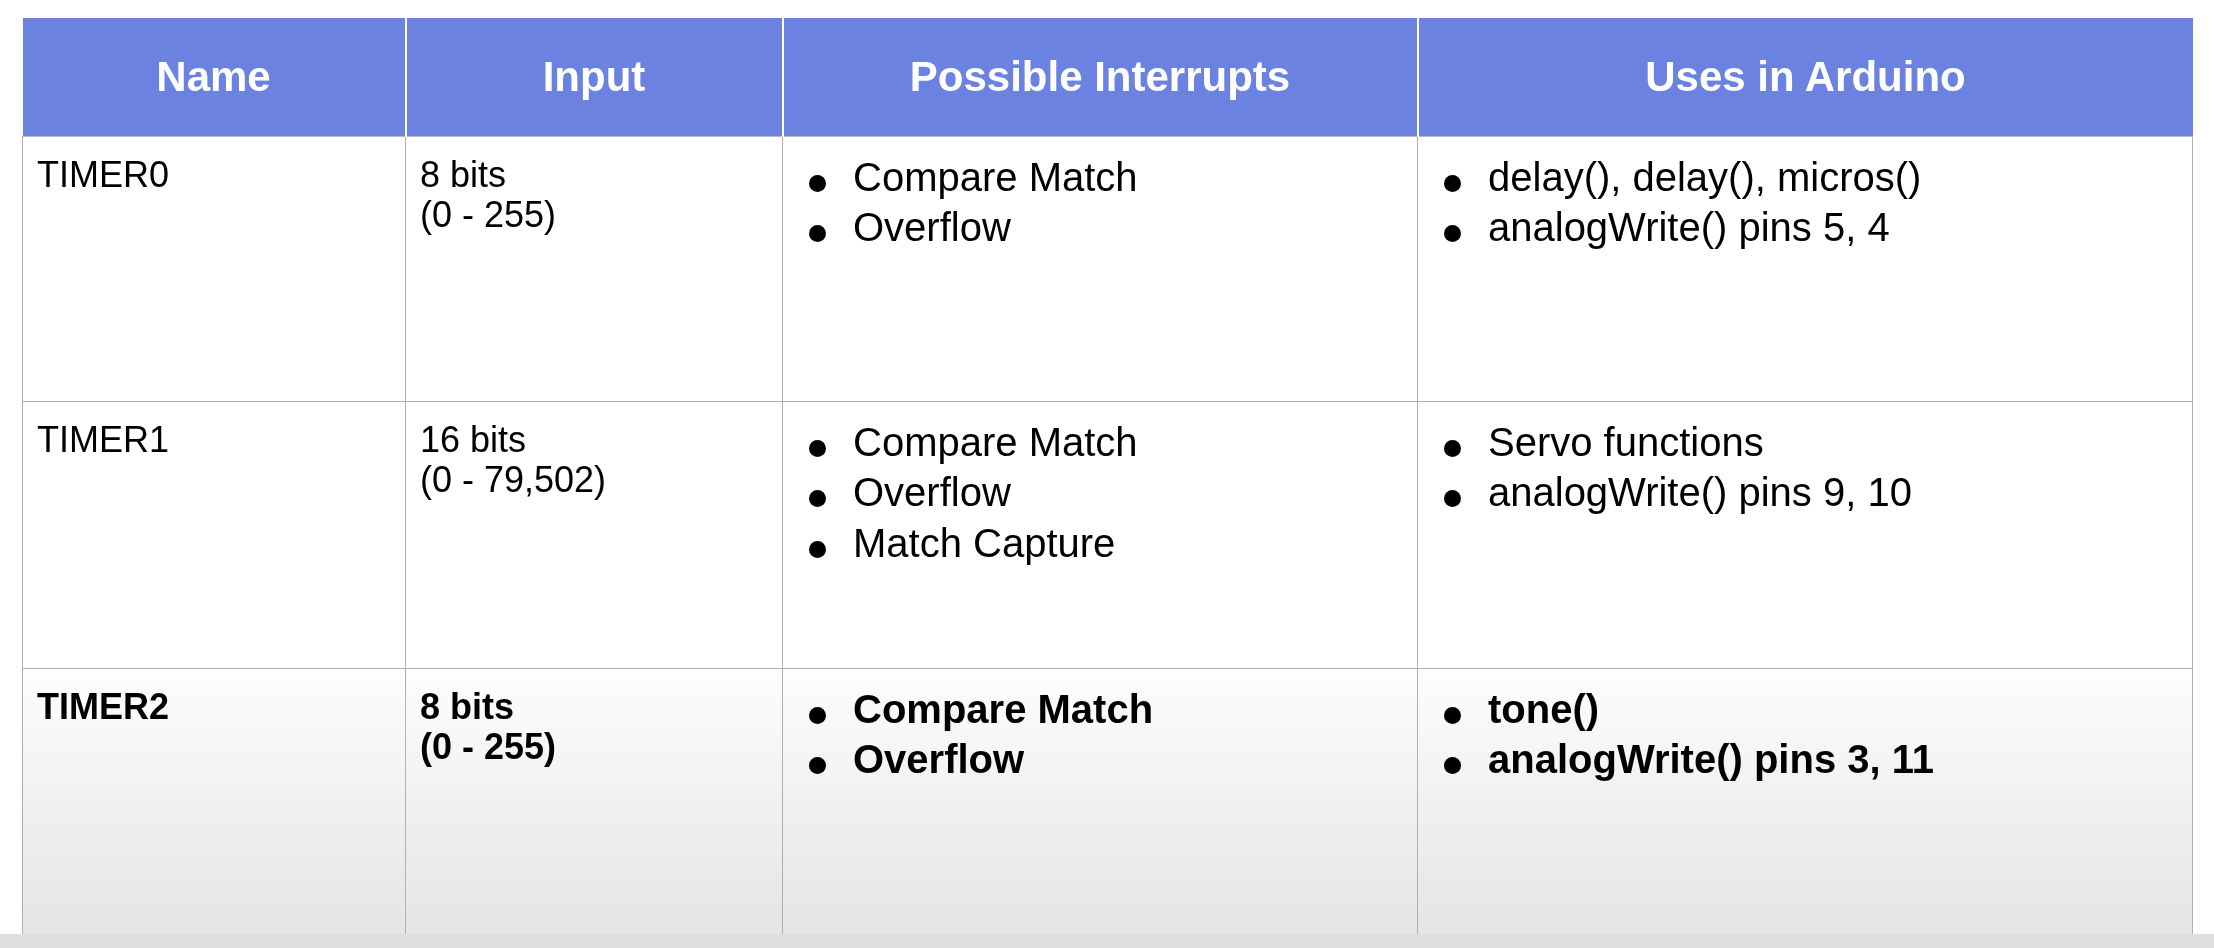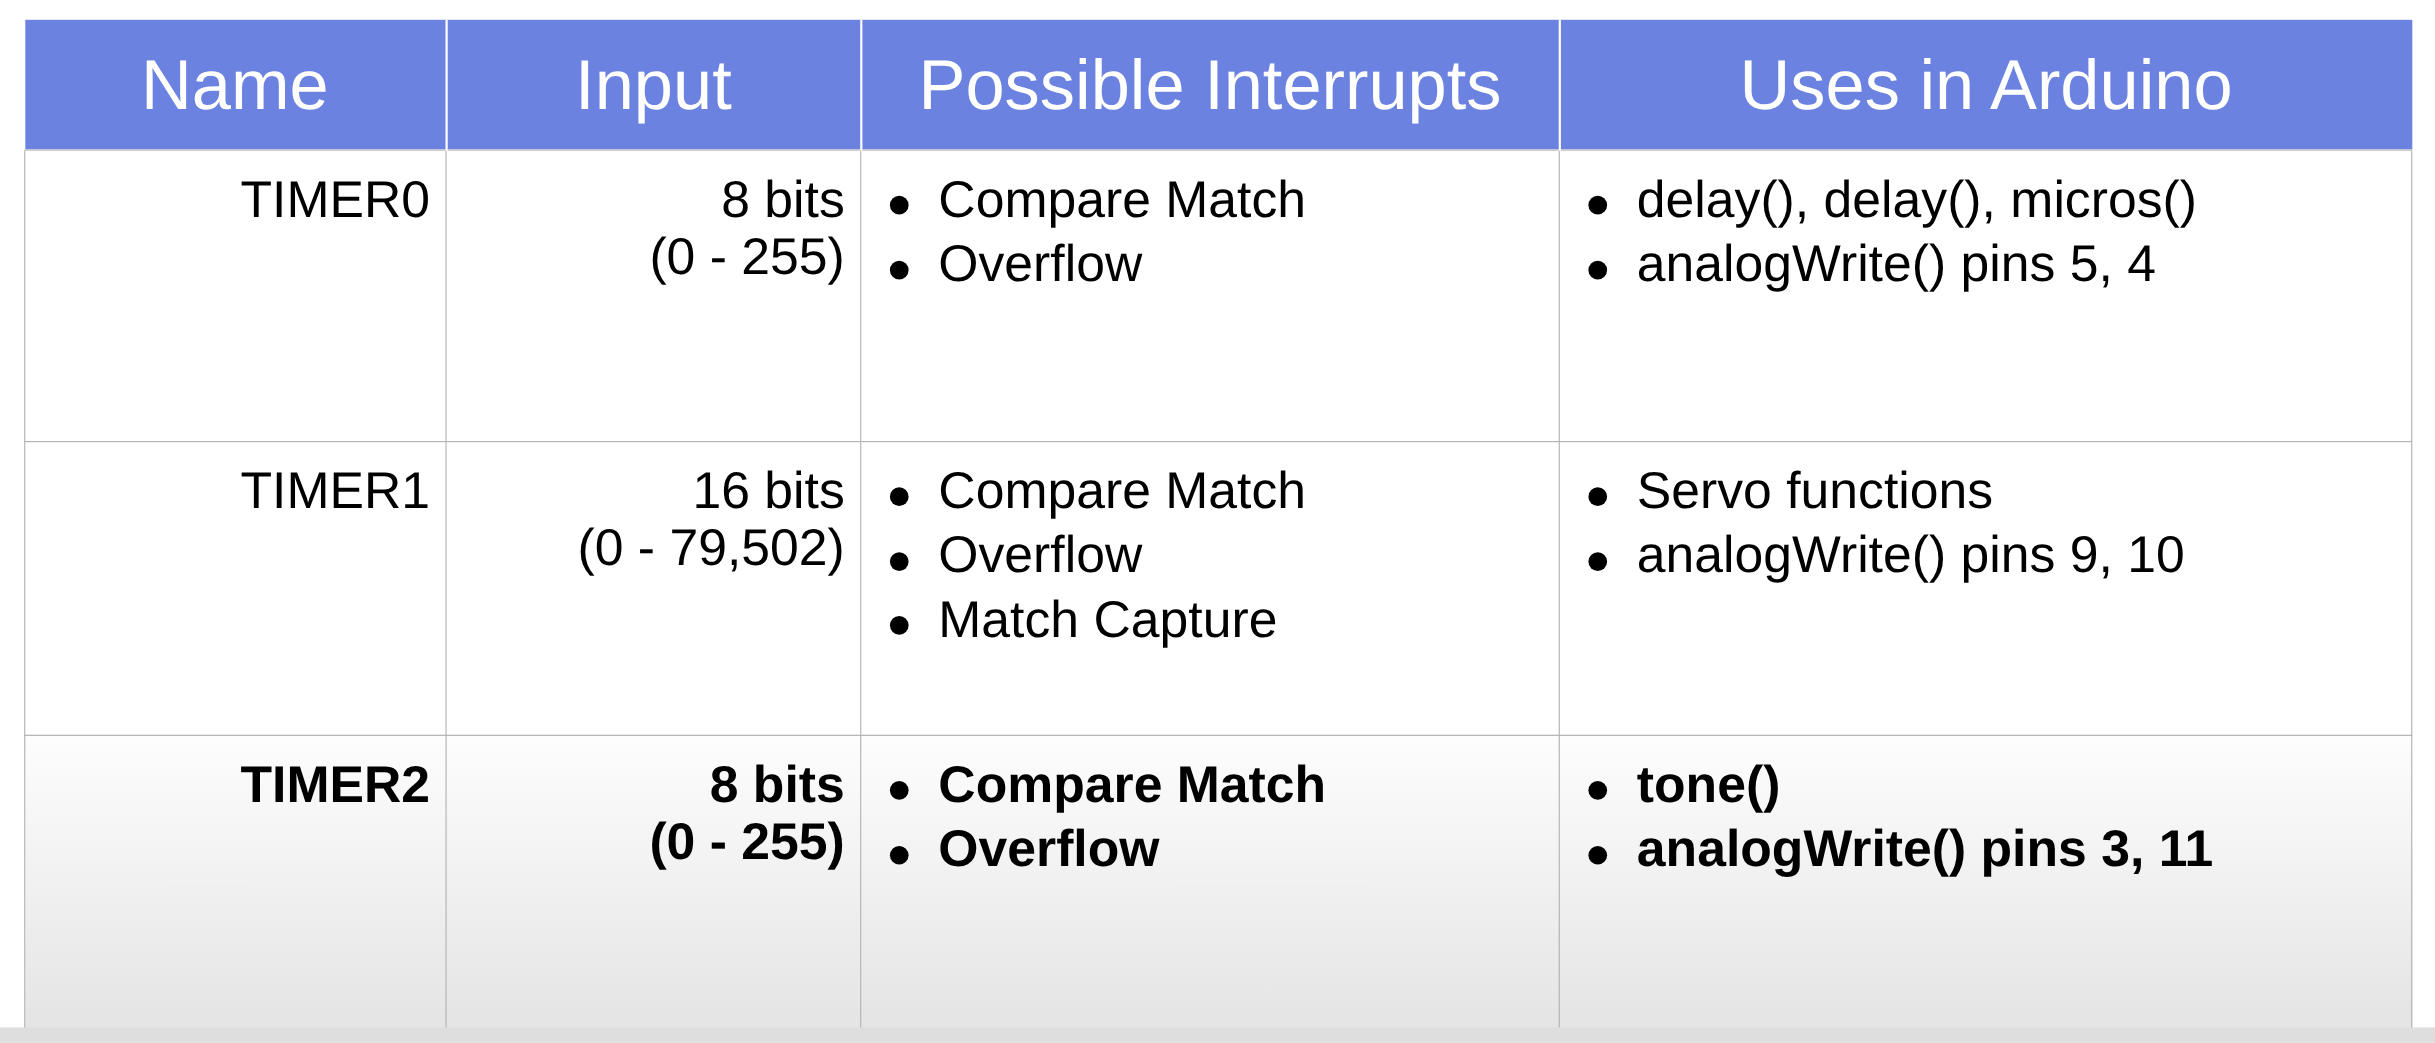--- a/index.html
+++ b/index.html
@@ -46,22 +46,22 @@
 
   #timer-table col.c-name  { width: 383px; }
   #timer-table col.c-size  { width: 377px; }
   #timer-table col.c-int   { width: 635px; }
   #timer-table col.c-uses  { width: 775px; }
 
   
   #timer-table thead th {
     background: #6b82e0;
     color: #ffffff;
-    font-size: 64px;
-    font-weight: normal;
+    font-size: 42px;
+    font-weight: bold;
     text-align: center;
     vertical-align: middle;
     height: 118px;
     padding: 0 10px;
     border-right: 2px solid #ffffff;
     border-bottom: 1px solid #b9b9b9;
     box-sizing: border-box;
     letter-spacing: 0px;
   }
   #timer-table thead th:last-child { border-right: none; }
@@ -85,39 +85,39 @@
 
   #timer-table tbody tr.row-0 { height: 265px; }
   #timer-table tbody tr.row-1 { height: 267px; }
   #timer-table tbody tr.row-2 { height: 267px; font-weight: bold; }
 
   .cell-inner {
     padding: 18px 14px 10px 14px;
   }
 
   .txt-center {
-    text-align: right;
-    font-size: 47px;
+    text-align: left;
+    font-size: 36px;
     color: #000000;
     line-height: 1.12;
   }
   .txt-center .line {
     display: block;
     white-space: nowrap;
   }
 
   
   ul.bullets {
     list-style: none;
     margin: 0;
     padding: 0;
   }
   ul.bullets li {
     position: relative;
-    font-size: 47px;
+    font-size: 40px;
     color: #000000;
     line-height: 1.12;
     padding-left: 52px;
     margin: 0 0 6px 0;
     white-space: nowrap;
   }
   ul.bullets li .bullet-dot {
     position: absolute;
     left: 8px;
     top: 0.50em;

